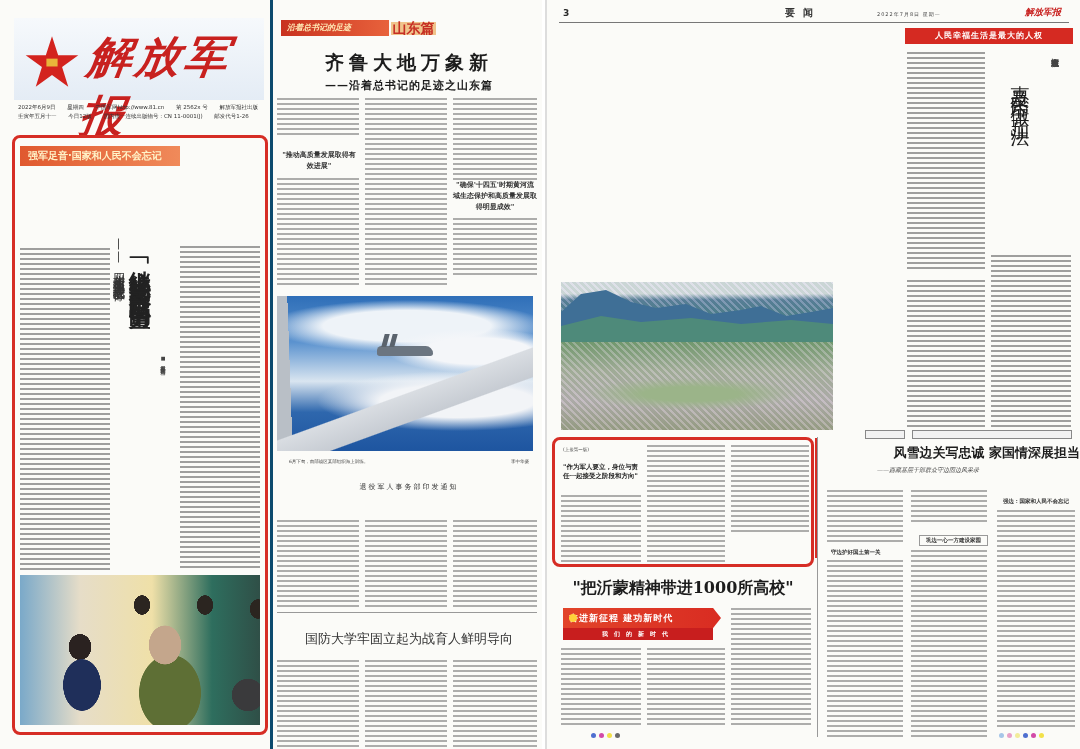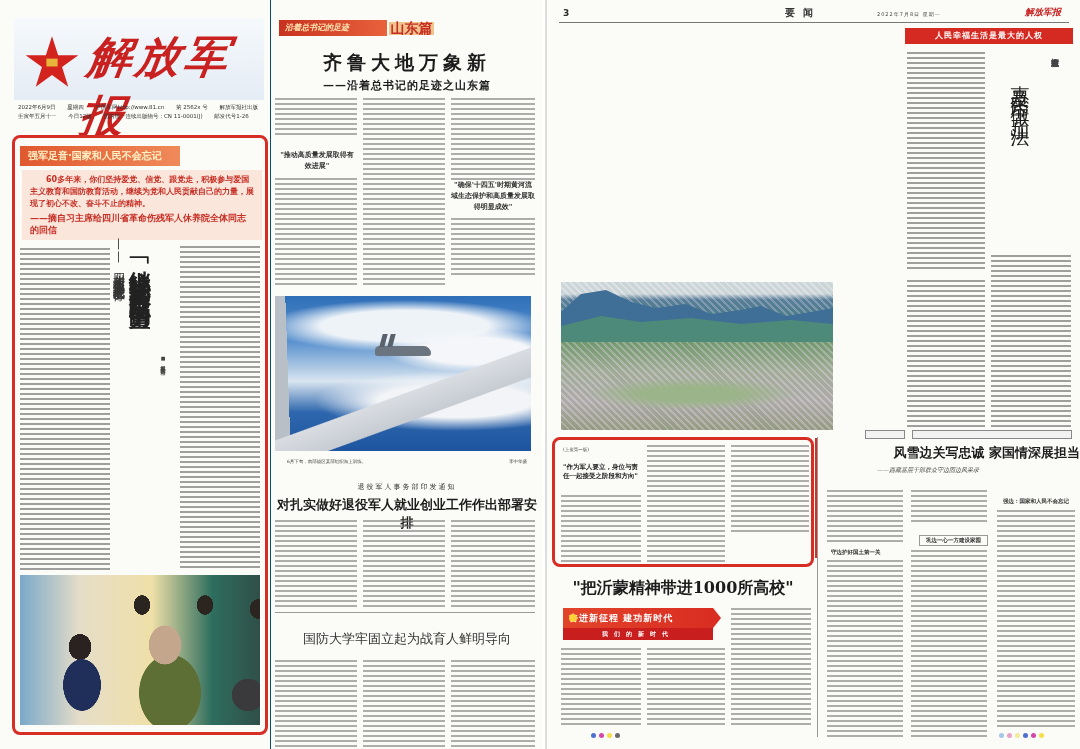--- a/index.html
+++ b/index.html
@@ -1,21 +1,21 @@
 <!DOCTYPE html>
 <html><head>
 <meta charset="utf-8">
 <style>
   * { box-sizing: border-box; margin: 0; padding: 0; }
   html, body { width: 1080px; height: 749px; overflow: hidden; background: #ffffff; }
   body { position: relative; font-family: "DejaVu Sans", sans-serif; color: #222; }
 
   .page { position: absolute; background: #fbfbf8; overflow: hidden; }
   #page-left { left: 0; top: 0; width: 270px; height: 749px; }
-  #page-mid { left: 270px; top: 0; width: 272px; height: 749px; border-left: 1px solid #0c4a6e; }
+  #page-mid { left: 270px; top: 0; width: 272px; height: 749px; border-left: 3px solid #0c4a6e; }
   #page-right { left: 545px; top: 0; width: 535px; height: 749px; border-left: 2px solid #ddd; }
 
   
   .txt {
     position: absolute;
     background-image: repeating-linear-gradient(to bottom, #6d6d6d 0px, #6d6d6d 2px, transparent 2px, transparent 5px);
     opacity: 0.55;
   }
   .txt.dense { opacity: 0.65; }
 
@@ -147,24 +147,20 @@
   </div>
   <div class="info-row" style="top:113px;">
     <span>壬寅年五月十一</span>
     <span>今日12版</span>
     <span>国内统一连续出版物号：CN 11-0001(J)</span>
     <span>邮发代号1-26</span>
   </div>
 
   <div class="red-frame" id="left-frame"></div>
   <div class="col-banner">强军足音·国家和人民不会忘记</div>
-  <div class="quote-box">
-    <div class="quote-text">60多年来，你们坚持爱党、信党、跟党走，积极参与爱国主义教育和国防教育活动，继续为党和人民贡献自己的力量，展现了初心不改、奋斗不止的精神。</div>
-    <div class="quote-src">——摘自习主席给四川省革命伤残军人休养院全体同志的回信</div>
-  </div>
 
   <div class="txt dense" style="left:20px; top:248px; width:90px; height:322px;"></div>
   <div class="vert sub-vert">——四川省革命伤残军人休养院老战士群体</div>
   <div class="vert main-vert">「继续为党和人民贡献自己的力量」</div>
   <div class="vert byline-vert">■本报记者 孙文毅 杨晴 周楠</div>
   <div class="txt dense" style="left:180px; top:246px; width:80px; height:322px;"></div>
 
   <div class="photo" id="photo-veteran"></div>
 </div>
 
@@ -182,21 +178,20 @@
   <div class="section-head" style="left:180px; top:180px; width:84px;">"确保'十四五'时期黄河流域生态保护和高质量发展取得明显成效"</div>
   <div class="txt" style="left:180px; top:218px; width:84px; height:58px;"></div>
 
   <div class="photo" id="photo-jet">
     <div class="jet"></div>
   </div>
   <div class="photo-caption" style="left:16px; top:459px;">6月下旬，南部战区某部组织海上训练。</div>
   <div class="photo-caption" style="left:238px; top:459px;">李中华摄</div>
 
   <div class="kicker" id="mid-kicker1">退役军人事务部印发通知</div>
-  <div class="kicker" id="mid-head2">对扎实做好退役军人就业创业工作作出部署安排</div>
   <div class="txt" style="left:4px; top:520px; width:82px; height:88px;"></div>
   <div class="txt" style="left:92px; top:520px; width:82px; height:88px;"></div>
   <div class="txt" style="left:180px; top:520px; width:84px; height:88px;"></div>
   <div class="hr" style="left:4px; top:612px; width:260px;"></div>
 
   <div class="kicker" id="mid-kicker2">国防大学牢固立起为战育人鲜明导向</div>
   <div class="txt" style="left:4px; top:660px; width:82px; height:89px;"></div>
   <div class="txt" style="left:92px; top:660px; width:82px; height:89px;"></div>
   <div class="txt" style="left:180px; top:660px; width:84px; height:89px;"></div>
 </div>

